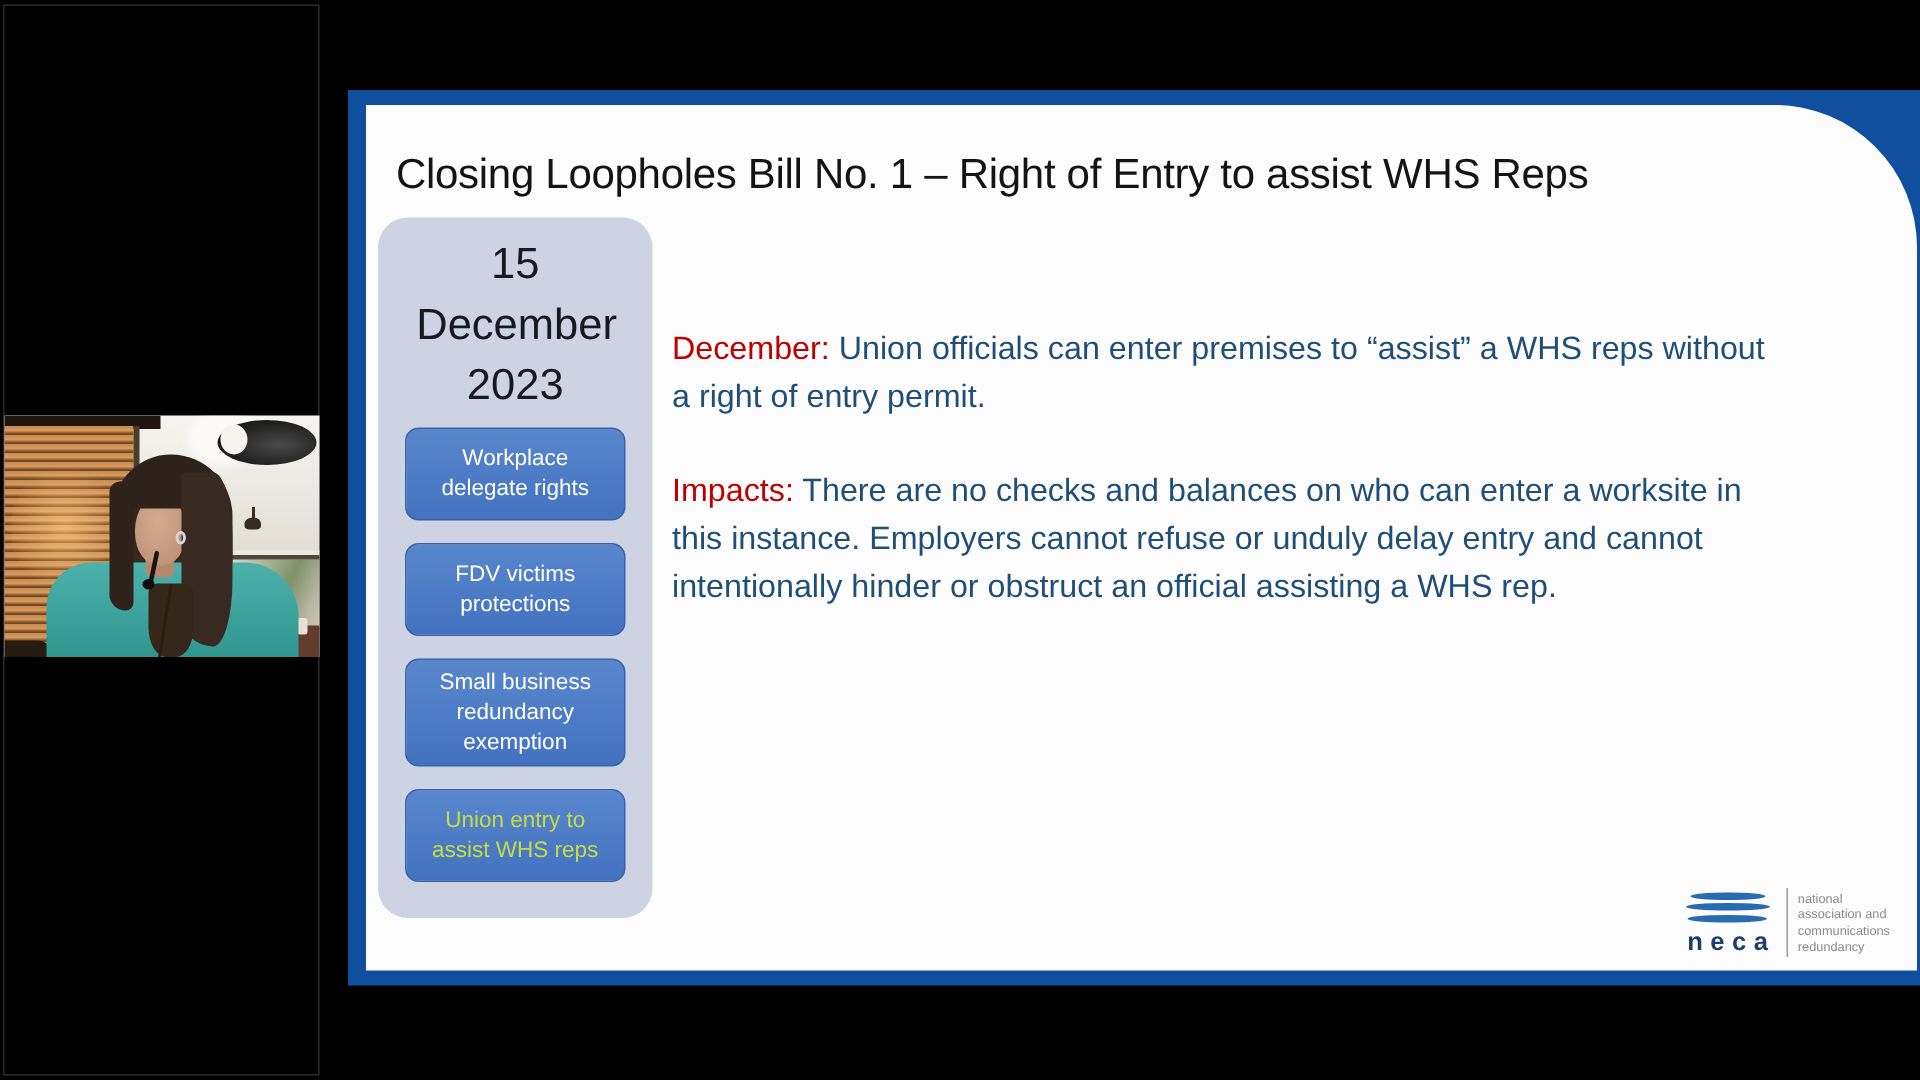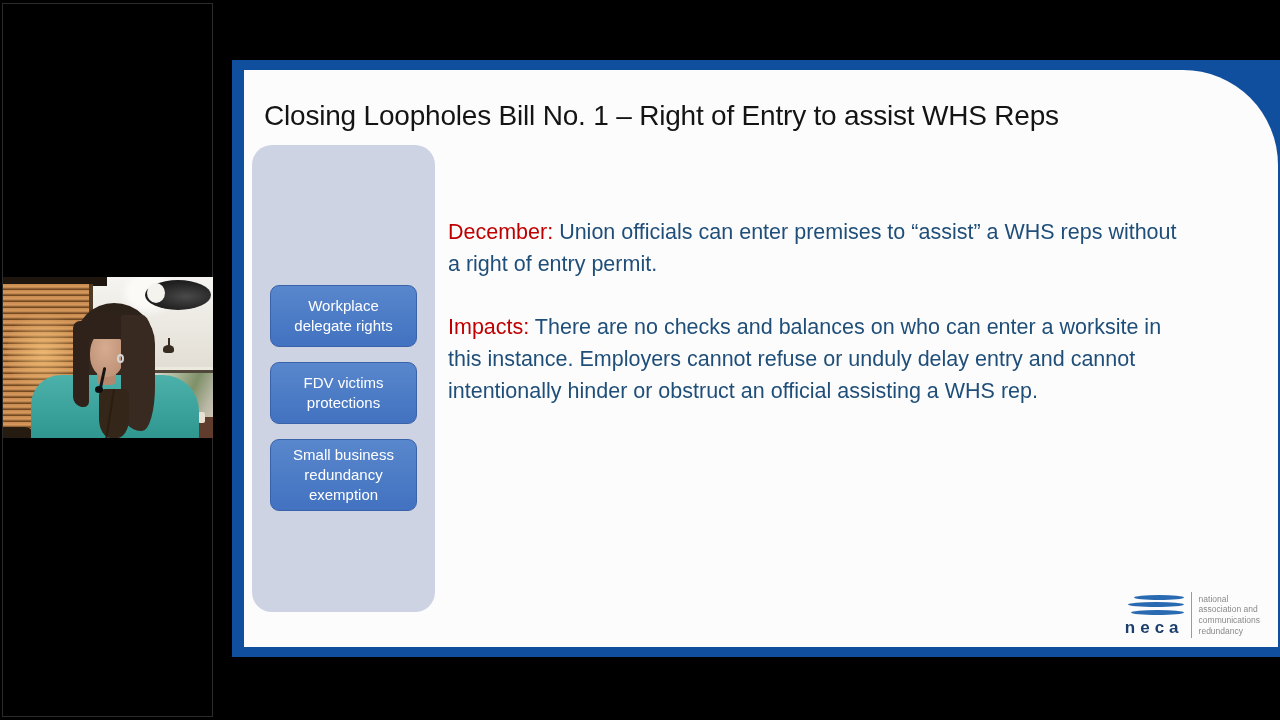--- a/index.html
+++ b/index.html
@@ -62,21 +62,21 @@
             padding:5px 9px; border-radius:9px; color:#fff; font-size:15px; line-height:1.34;
             background:linear-gradient(180deg,#5987cd 0%,#4272c0 100%); border:1px solid #38superb62a8; border:1px solid #3a62a8; }
   .chip.active { color:#c6dc45; }
 
   .main-text { position:absolute; left:204px; top:146px; width:740px; }
   .para { margin-bottom:31px; font-size:21.5px; line-height:32px; color:#1f4e79; }
   .para .lbl { color:#c00000; }
   .para .txt { white-space:pre-line; }
 
   .neca-logo { position:absolute; right:18px; bottom:9px; display:flex; align-items:center; gap:7px; }
-  .neca-left { display:flex; flex-direction:column; align-items:flex-end; }
+  .neca-left { display:flex; flex-direction:column; align-items:center; }
   .neca-line { height:5px; background:#2a6ab0; border-radius:50%; margin-top:2.5px; }
   .neca-line:nth-child(1) { width:50px; }
   .neca-line:nth-child(2) { width:56px; }
   .neca-line:nth-child(3) { width:53px; }
   .neca-word { font-size:17px; font-weight:bold; letter-spacing:5px; color:#1c3e6b; margin-top:3px; padding-left:5px; }
   .neca-divider { width:1px; height:46px; background:#9a9a9a; }
   .neca-tagline { font-size:8.5px; color:#8a8a8a; line-height:1.25; }
   .neca-tagline span { display:block; }
 </style>
 </head>
@@ -114,24 +114,26 @@
     <div class="cam-mic-tip"></div>
     <div class="cam-cord"></div>
   </div>
 
   <div class="slide">
     <div class="slide-inner">
 
       <h1 class="slide-title">Closing Loopholes Bill No. 1 – Right of Entry to assist WHS Reps</h1>
 
       <div class="side-panel">
+        <div class="side-date">15 December 2023</div>
         <div class="chips">
           <div class="chip">Workplace delegate rights</div>
           <div class="chip">FDV victims protections</div>
           <div class="chip">Small business redundancy exemption</div>
+          <div class="chip active">Union entry to assist WHS reps</div>
         </div>
       </div>
 
       <div class="main-text">
         <p class="para"><span class="lbl">December:</span> <span class="txt">Union officials can enter premises to “assist” a WHS reps without a right of entry permit.</span></p>
         <p class="para"><span class="lbl">Impacts:</span> <span class="txt">There are no checks and balances on who can enter a worksite in this instance. Employers cannot refuse or unduly delay entry and cannot intentionally hinder or obstruct an official assisting a WHS rep.</span></p>
       </div>
 
       <div class="neca-logo">
         <div class="neca-left">

